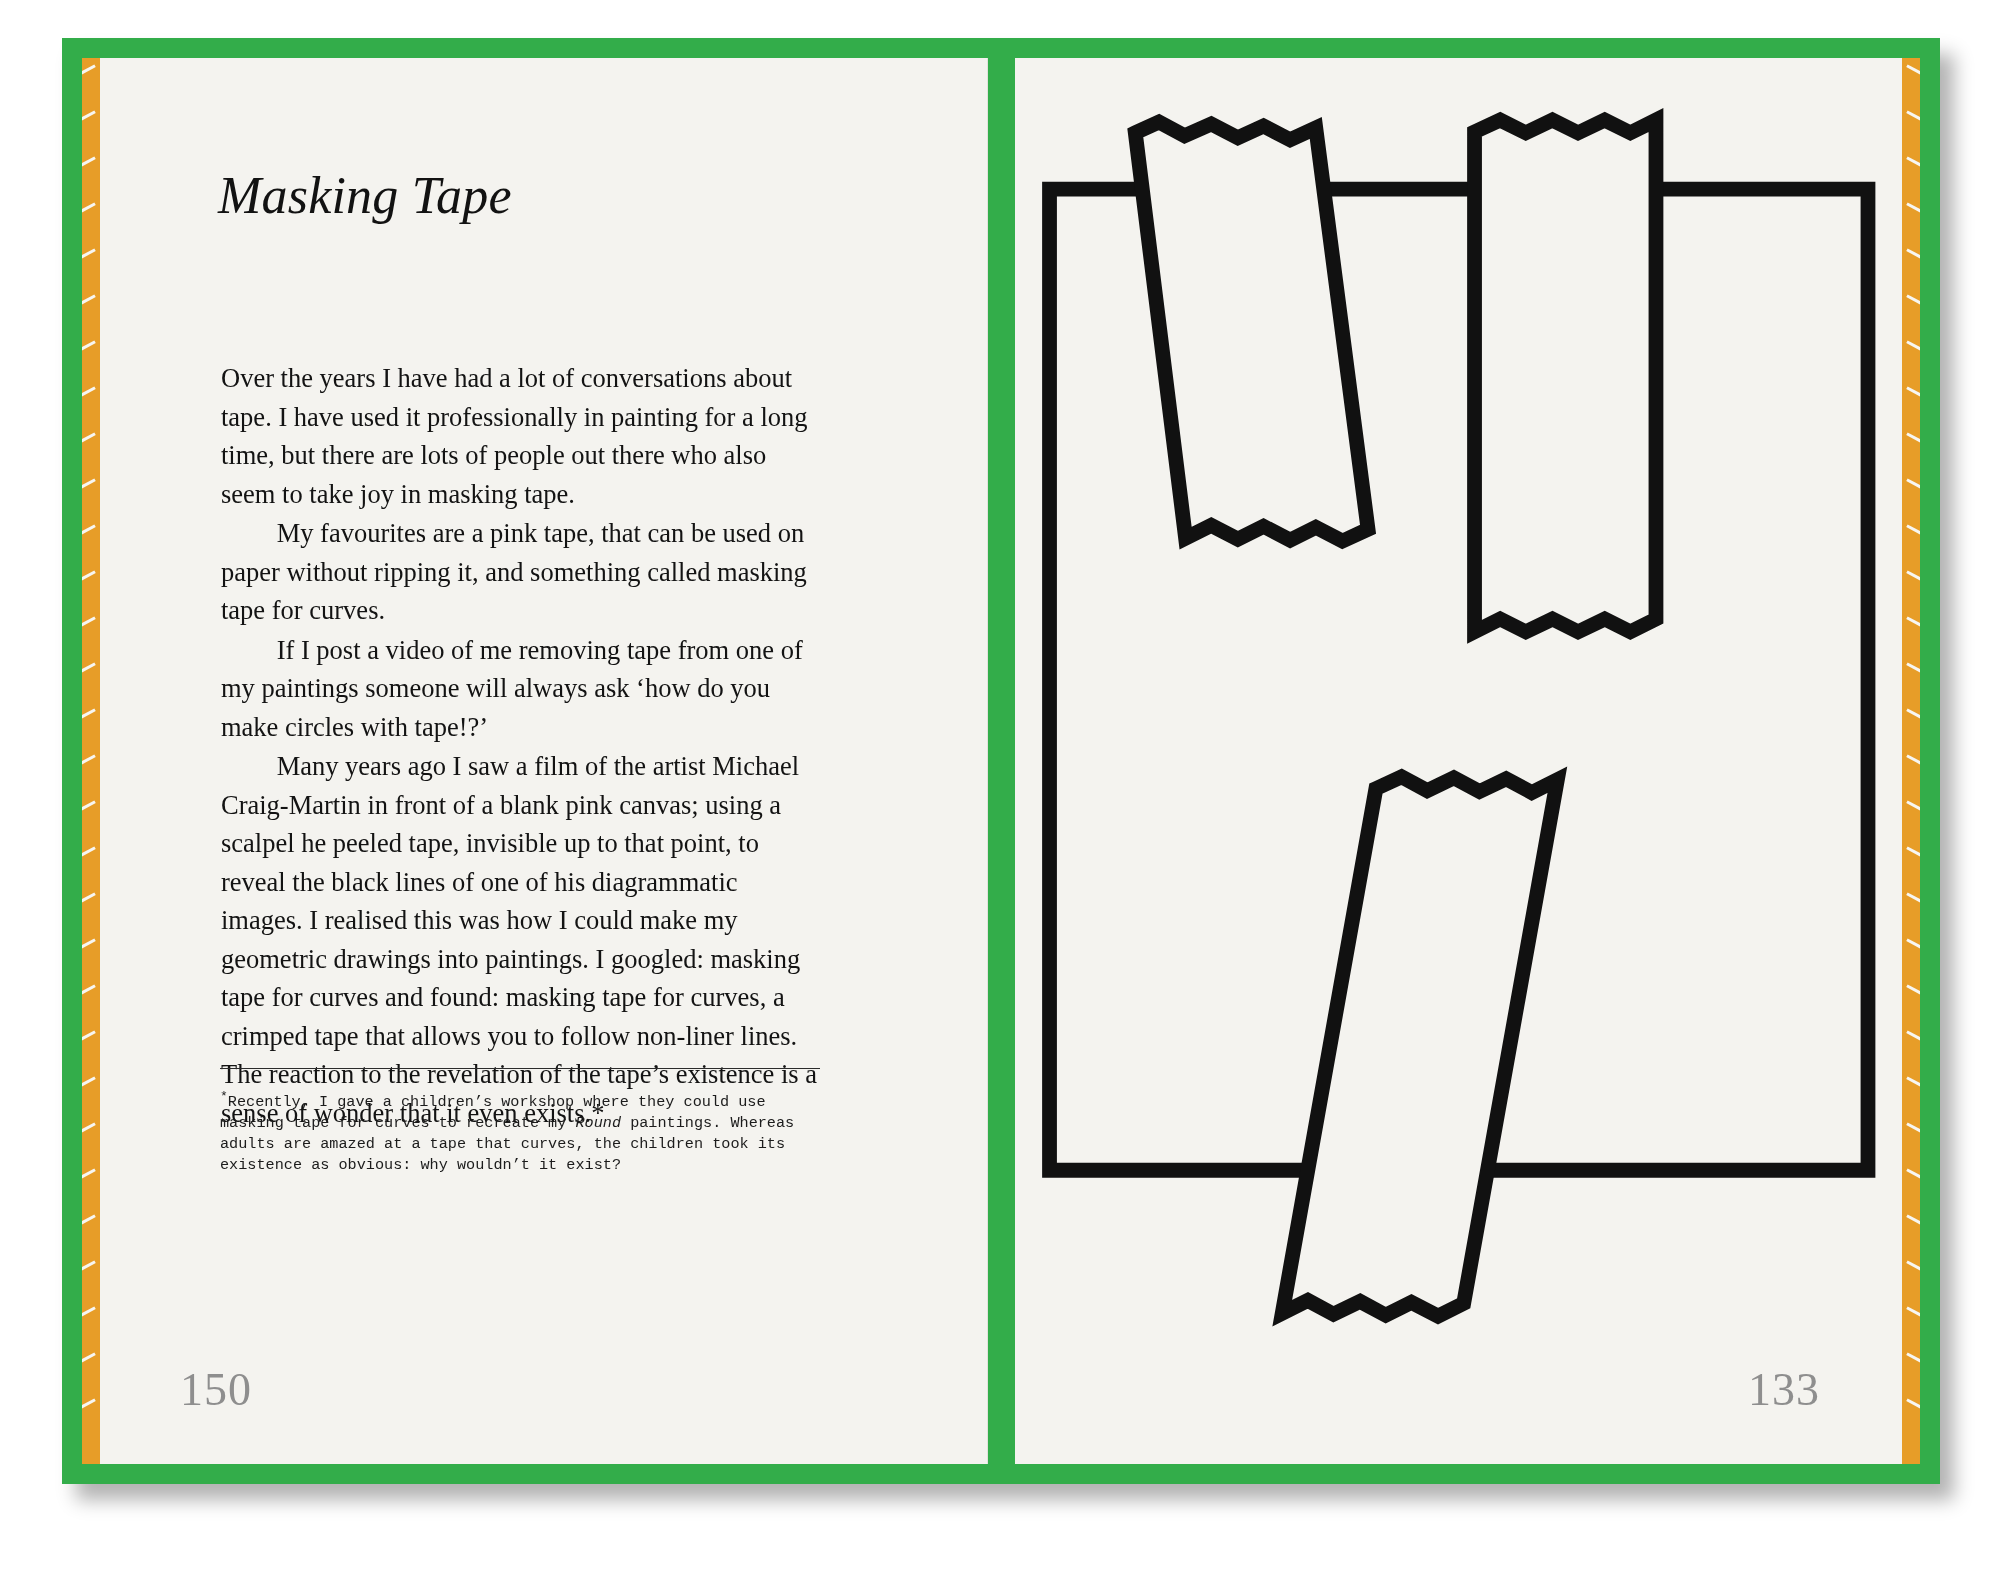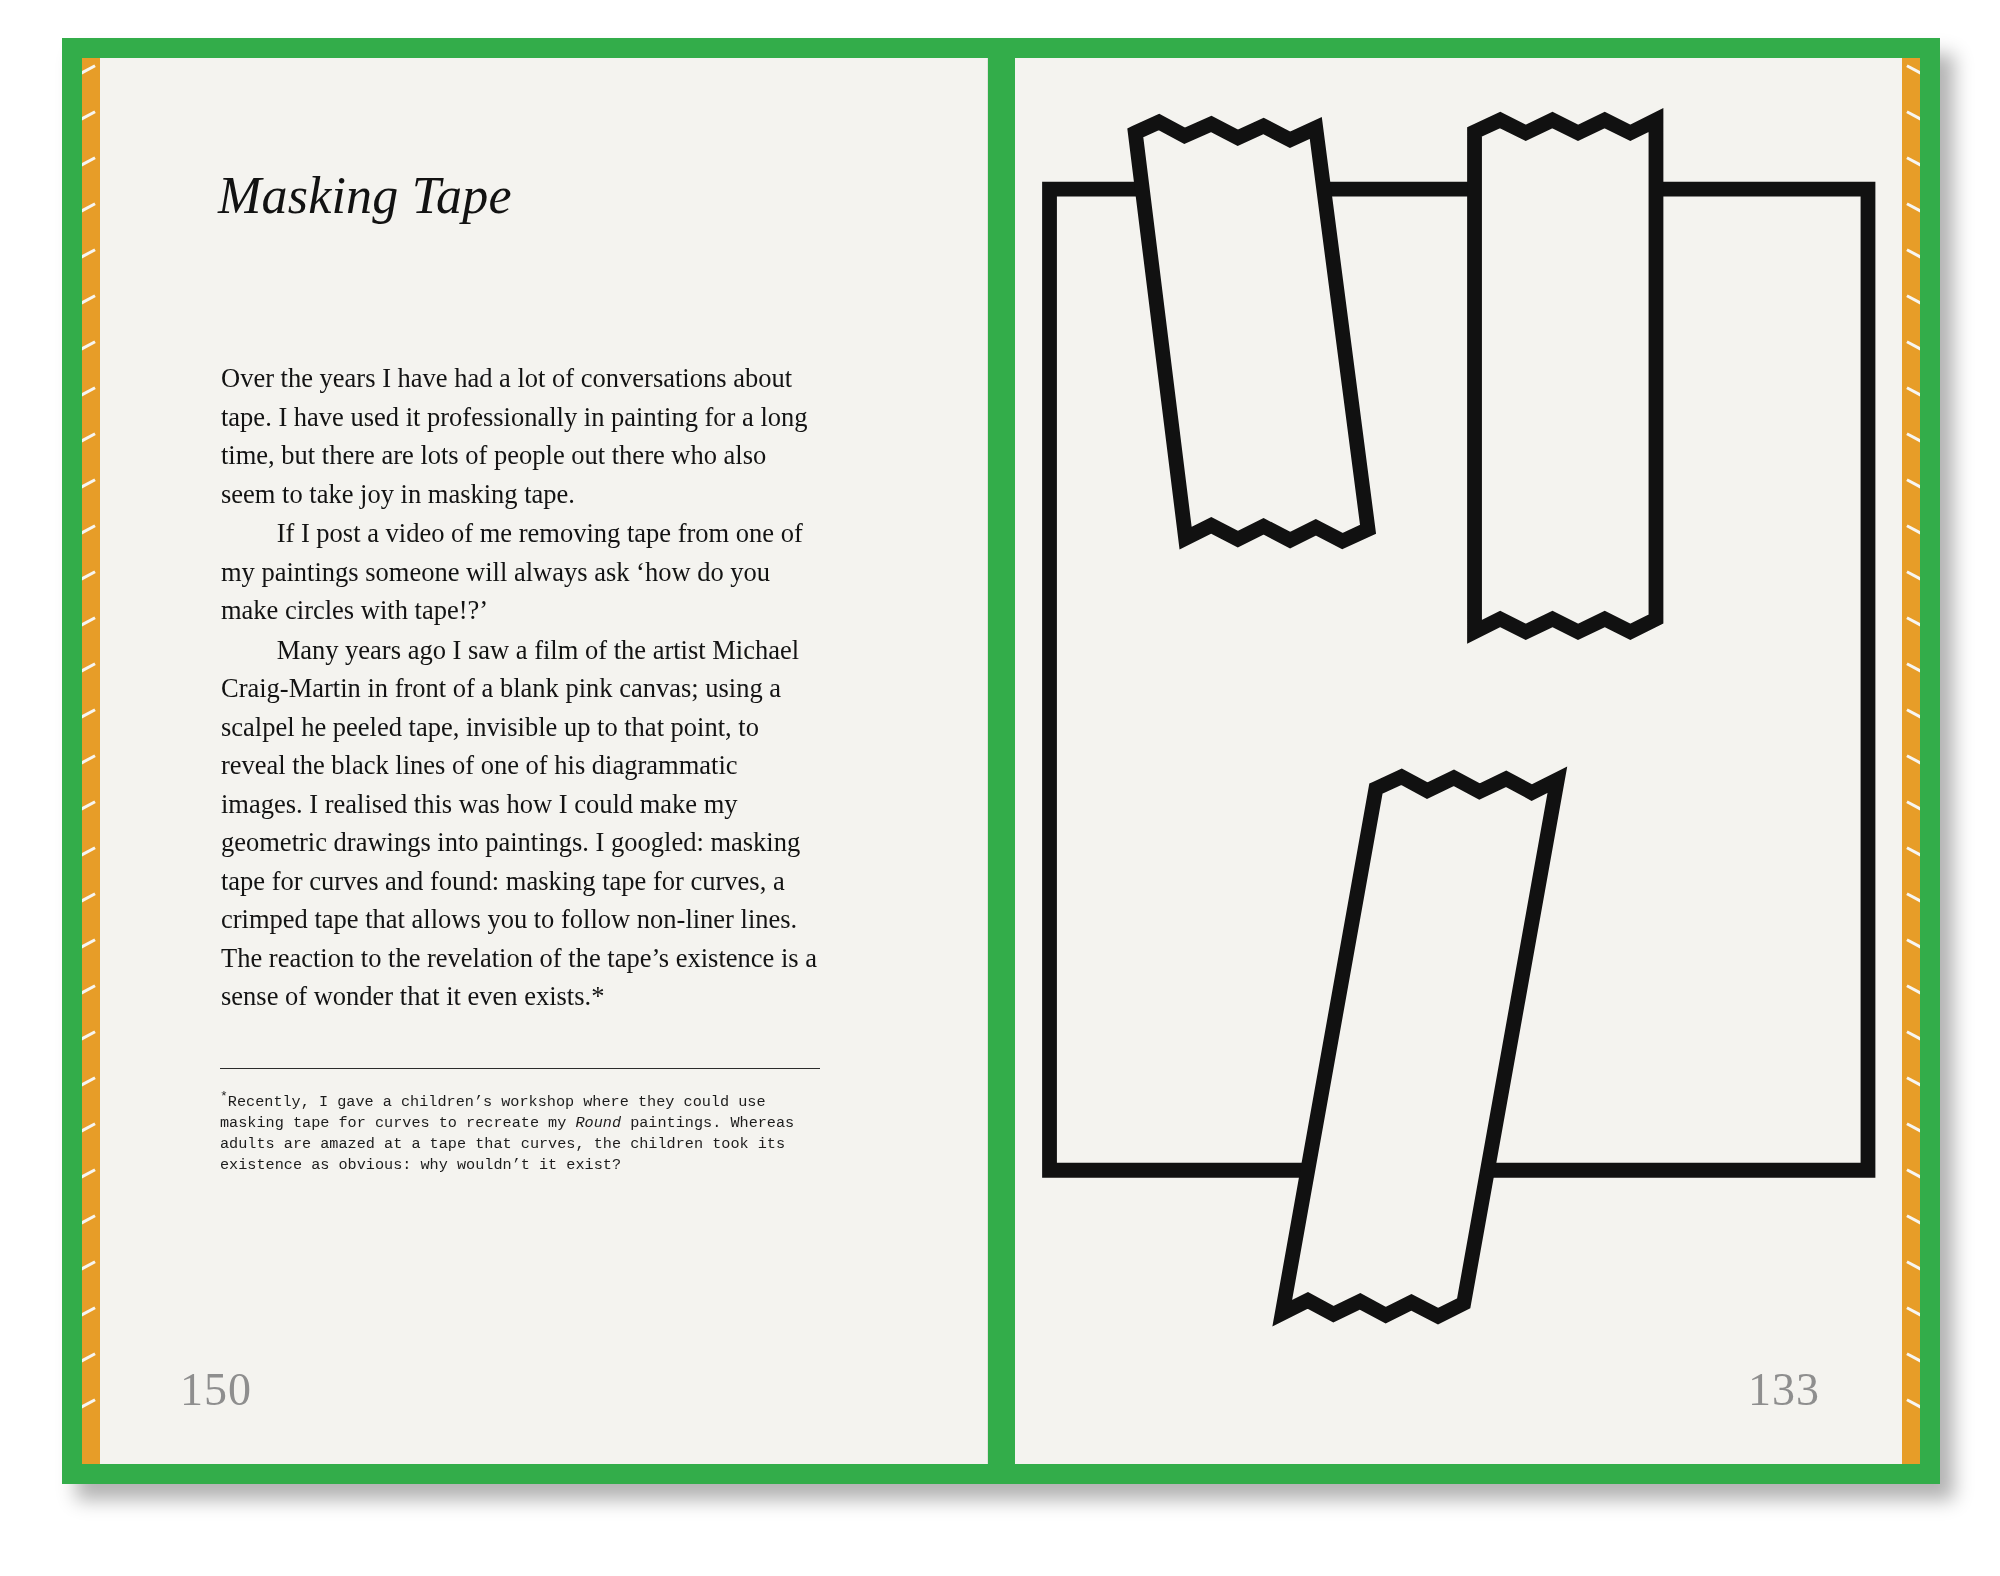--- a/index.html
+++ b/index.html
@@ -208,20 +208,21 @@
     </div>
 
   <div id="pages">
 
     <div class="page left">
 
       <div class="chapter-title">Masking Tape</div>
 
       <div class="body-copy">
         <p>Over the years I have had a lot of conversations about tape. I have used it professionally in painting for a long time, but there are lots of people out there who also seem to take joy in masking tape.</p>
+        <p>My favourites are a pink tape, that can be used on paper without ripping it, and something called masking tape for curves.</p>
         <p>If I post a video of me removing tape from one of my paintings someone will always ask ‘how do you make circles with tape!?’</p>
         <p>Many years ago I saw a film of the artist Michael Craig-Martin in front of a blank pink canvas; using a scalpel he peeled tape, invisible up to that point, to reveal the black lines of one of his diagrammatic images. I realised this was how I could make my geometric drawings into paintings. I googled: masking tape for curves and found: masking tape for curves, a crimped tape that allows you to follow non-liner lines. The reaction to the revelation of the tape’s existence is a sense of wonder that it even exists.*</p>
       </div>
 
       <div class="footnote-rule"></div>
 
       <div class="footnote">
         <sup>*</sup><span>Recently, I gave a children’s workshop where they could use masking tape for curves to recreate my </span><i>Round</i><span> paintings. Whereas adults are amazed at a tape that curves, the children took its existence as obvious: why wouldn’t it exist?</span>
       </div>
 

